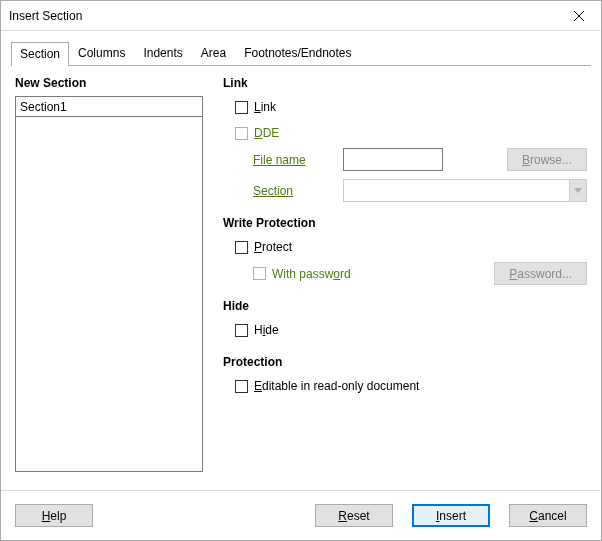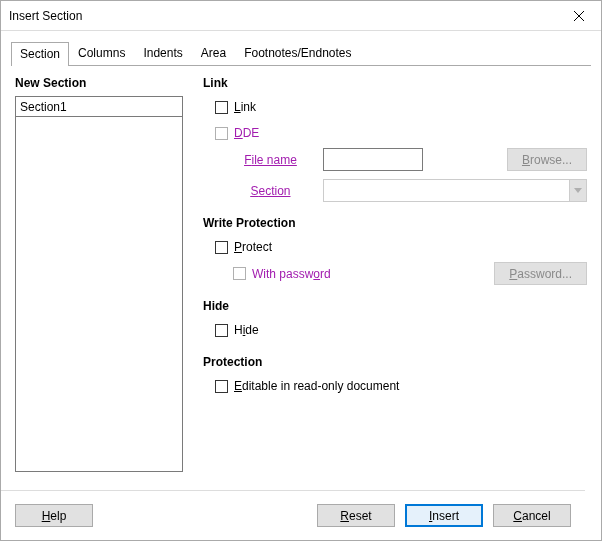--- a/index.html
+++ b/index.html
@@ -46,21 +46,21 @@
   .tab.active {
     border-color: #aaa;
     background: #fff;
     top: 1px;
   }
   .content {
     display: flex;
     padding: 10px 14px 0 14px;
     gap: 20px;
   }
-  .leftcol { width: 168px; }
+  .leftcol { width: 188px; }
   .rightcol { flex: 1; }
   .section-header { font-weight: bold; margin-bottom: 6px; }
   .name-input {
     width: 100%;
     height: 21px;
     border: 1px solid #7a7a7a;
     padding: 2px 4px;
     font: inherit;
   }
   .list-box {
@@ -79,21 +79,21 @@
   }
   .checkbox {
     width: 13px; height: 13px;
     border: 1px solid #333;
     margin-left: 12px;
     margin-right: 6px;
     flex-shrink: 0;
   }
   .checkbox.disabled { border-color: #b0b0b0; }
   .label { }
-  .label.disabled { color: #a21caf; text-align: center; }
+  .label.disabled { color: #4d7c0f; }
   .indent-label {
     margin-left: 30px;
     width: 75px;
     flex-shrink: 0;
     text-decoration: underline;
   }
   .text-input {
     height: 23px;
     border: 1px solid #7a7a7a;
     font: inherit;
@@ -135,27 +135,27 @@
   .btn.disabled-look {
     background: #e1e1e1;
     color: #8a8a8a;
     border-color: #ccc;
     cursor: default;
   }
   .spacer { flex: 1; }
   .u { text-decoration: underline; }
   .bottom-bar {
     position: absolute;
-    bottom: 0; left: 0; right: 16px;
+    bottom: 0; left: 0; right: 0;
     height: 50px;
     border-top: 1px solid #ddd;
     display: flex;
     align-items: center;
     padding: 0 14px;
-    gap: 10px;
+    gap: 19px;
   }
   .btn.default {
     border: 2px solid #0078d7;
     background: #e5f1fb;
     color: #000;
   }
 </style>
 </head>
 <body>
 

